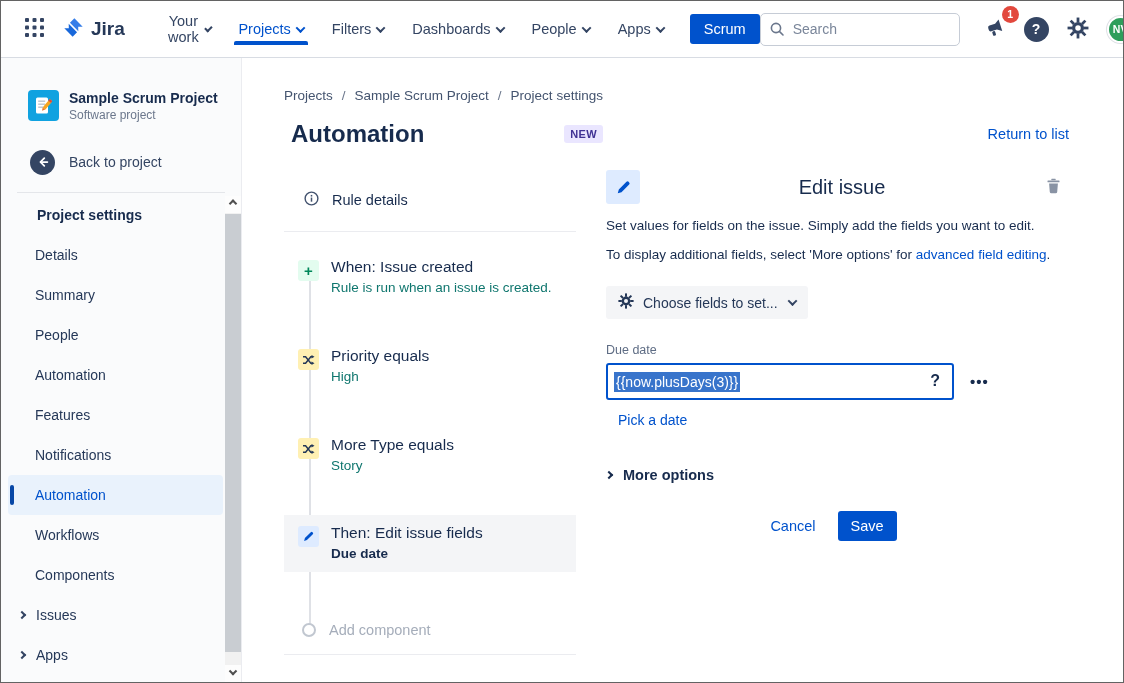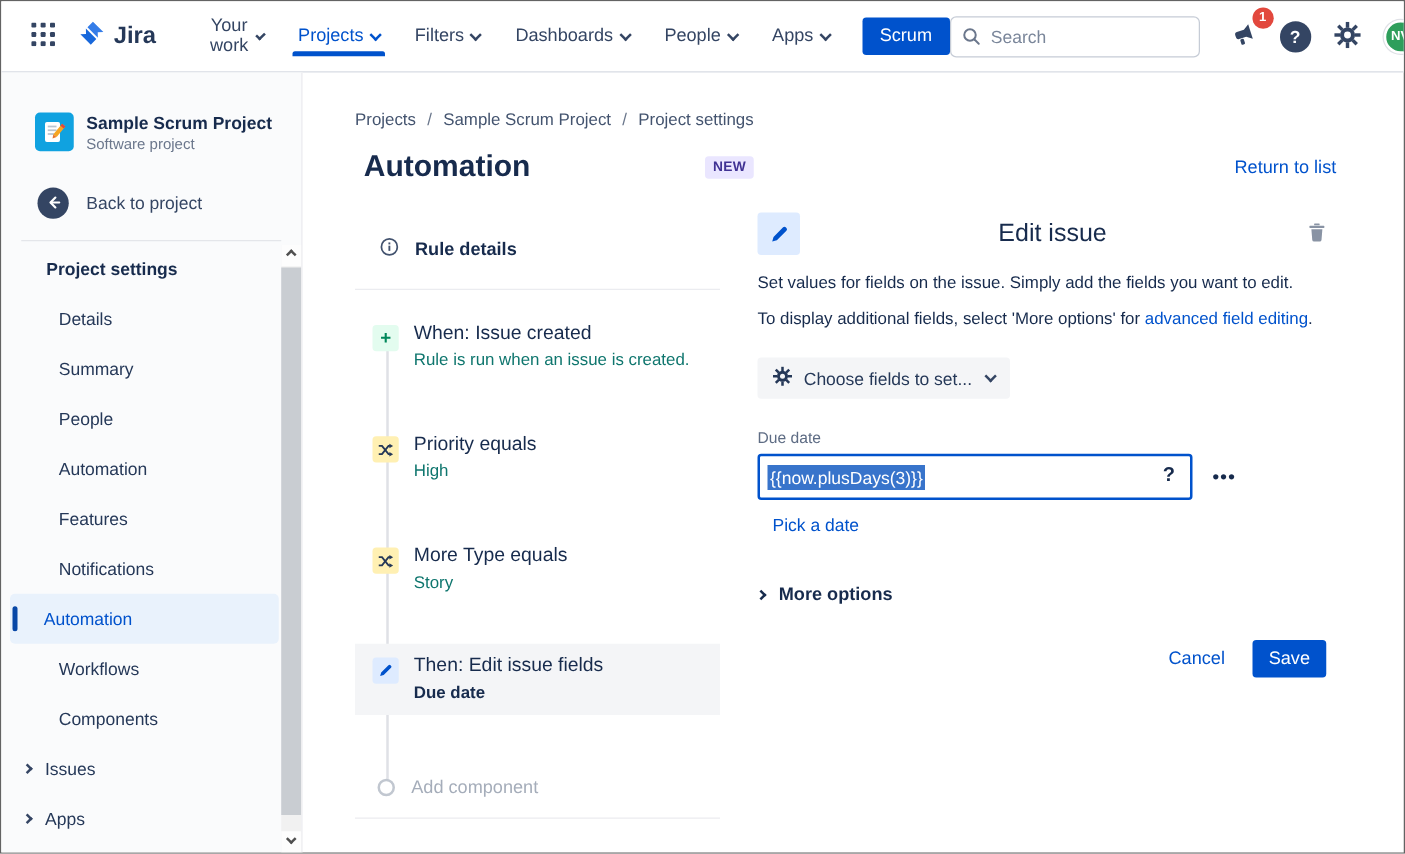--- a/index.html
+++ b/index.html
@@ -36,21 +36,21 @@
   .sidebar { position:relative; width:241px; flex:0 0 241px; background:#FAFBFC; border-right:1px solid #EBECF0; padding-top:32px; overflow:hidden; }
   .proj-head { display:flex; align-items:center; gap:10px; padding:0 16px 0 27px; }
   .proj-avatar { width:31px; height:31px; border-radius:4px; flex:0 0 31px; background:#10A2E0; display:flex; align-items:center; justify-content:center; }
   .proj-name { font-size:14px; font-weight:bold; color:#172B4D; line-height:1.25; }
   .proj-type { font-size:12px; color:#6B778C; }
   .back-row { display:flex; align-items:center; gap:14px; padding:0 16px 0 29px; margin-top:28px; cursor:pointer; }
   .back-circle { width:25px; height:25px; border-radius:50%; background:#344563; display:flex; align-items:center; justify-content:center; }
   .back-label { font-size:14px; color:#344563; }
   .side-divider { height:1px; background:#E4E6EA; margin:17px 16px 0 16px; }
   .menu { padding-top:2px; }
-  .menu-row { height:40px; display:flex; align-items:center; padding-left:46px; font-size:14px; color:#253858; cursor:pointer; }
+  .menu-row { height:40px; display:flex; align-items:center; padding-left:34px; font-size:14px; color:#253858; cursor:pointer; }
   .menu-header { font-weight:bold; color:#172B4D; padding-left:36px; cursor:default; }
   .menu-row.expandable { padding-left:18px; }
   .cv-r { width:6px; height:6px; border-top:2px solid #344563; border-right:2px solid #344563; transform:rotate(45deg); display:inline-block; margin-right:11px; }
   .menu-row.selected-wrap { padding:0; height:40px; margin:0 18px 0 7px; }
   .sel-inner { position:relative; display:flex; align-items:center; width:100%; height:100%; background:#E9F2FC; border-radius:4px; padding-left:27px; color:#0052CC; }
   .sel-bar { position:absolute; left:2px; top:10px; width:4px; height:20px; background:#0747A6; border-radius:2px; }
 
   
   .scrollbar { position:absolute; top:138px; right:0; bottom:0; width:16px; background:#F1F1F1; }
   .sb-btn { position:absolute; left:0; width:16px; height:17px; background:#FDFDFD; display:flex; align-items:center; justify-content:center; cursor:pointer; }
@@ -67,21 +67,21 @@
   .title-row { display:flex; align-items:center; margin-top:17px; }
   .page-title { font-size:24px; font-weight:600; color:#172B4D; margin-left:7px; }
   .new-badge { margin-left:140px; background:#EAE6FF; color:#403294; font-size:11px; font-weight:bold; letter-spacing:.3px; border-radius:3px; padding:3px 6px; }
   .return-link { margin-left:auto; color:#0052CC; font-size:14.5px; text-decoration:none; cursor:pointer; }
 
   .columns { display:flex; margin-top:22px; }
 
   
   .flow { width:292px; flex:0 0 292px; }
   .rule-row { display:flex; align-items:center; gap:13px; padding-left:20px; margin-top:20px; height:20px; cursor:pointer; }
-  .rule-label { font-size:14.5px; color:#172B4D;font-weight:bold; }
+  .rule-label { font-size:14.5px; color:#172B4D; }
   .flow-divider { height:1px; background:#EBECF0; margin-top:21px; }
   .steps { position:relative; padding-top:26px; }
   .vline { position:absolute; left:25px; top:44px; bottom:14px; width:2px; background:#DFE1E6; }
   .step { position:relative; display:flex; gap:12px; padding-left:14px; cursor:pointer; }
   .step-icon { width:21px; height:21px; flex:0 0 21px; border-radius:3px; display:flex; align-items:center; justify-content:center; margin-top:2px; }
   .step-icon.green { background:#E3FCEF; color:#00875A; font-weight:bold; font-size:15px; }
   .step-icon.yellow { background:#FFF0B3; }
   .step-icon.blue { background:#DEEBFF; }
   .step-title { font-size:15.5px; color:#172B4D; }
   .step-sub { font-size:13.5px; color:#0f766e; margin-top:4px; white-space:nowrap; }
@@ -106,21 +106,21 @@
   .field-label { margin-top:24px; font-size:12.5px; color:#5E6C84; }
   .input-row { display:flex; align-items:center; gap:16px; margin-top:6px; }
   .due-input { position:relative; width:348px; height:37px; border:2px solid #0052CC; border-radius:3px; background:#fff; display:flex; align-items:center; padding:0 34px 0 6px; cursor:text; }
   .sel-text { background:#3874CB; color:#ffffff; font-size:14px; padding:2px 2px; }
   .input-help { position:absolute; right:12px; top:7px; font-size:16px; font-weight:bold; color:#172B4D; cursor:pointer; background:none; border:none; }
   .more-menu { font-size:15px; font-weight:bold; color:#172B4D; letter-spacing:1px; background:none; border:none; cursor:pointer; }
   .pick-date { display:inline-block; margin:12px 0 0 12px; color:#0052CC; font-size:14px; text-decoration:none; cursor:pointer; }
   .more-options { display:flex; align-items:center; gap:11px; margin-top:38px; cursor:pointer; background:none; border:none; padding:0; }
   .more-options .cv-r { margin:0; border-color:#172B4D; }
   .more-label { font-size:14.5px; font-weight:bold; color:#172B4D; font-family:"Liberation Sans",sans-serif; }
-  .actions { display:flex; align-items:center; justify-content:flex-end; margin-top:28px; }
+  .actions { display:flex; align-items:center; justify-content:center; margin-top:28px; }
   .cancel-btn { background:none; border:none; color:#0052CC; font-size:14.5px; cursor:pointer; margin-right:22px; font-family:"Liberation Sans",sans-serif; }
   .save-btn { background:#0052CC; color:#fff; border:none; border-radius:3px; font-size:14.5px; padding:7px 13px; cursor:pointer; font-family:"Liberation Sans",sans-serif; }
 </style>
 </head>
 <body>
 
 <div class="window">
 
   <header class="navbar">
     <div class="nav-left">

